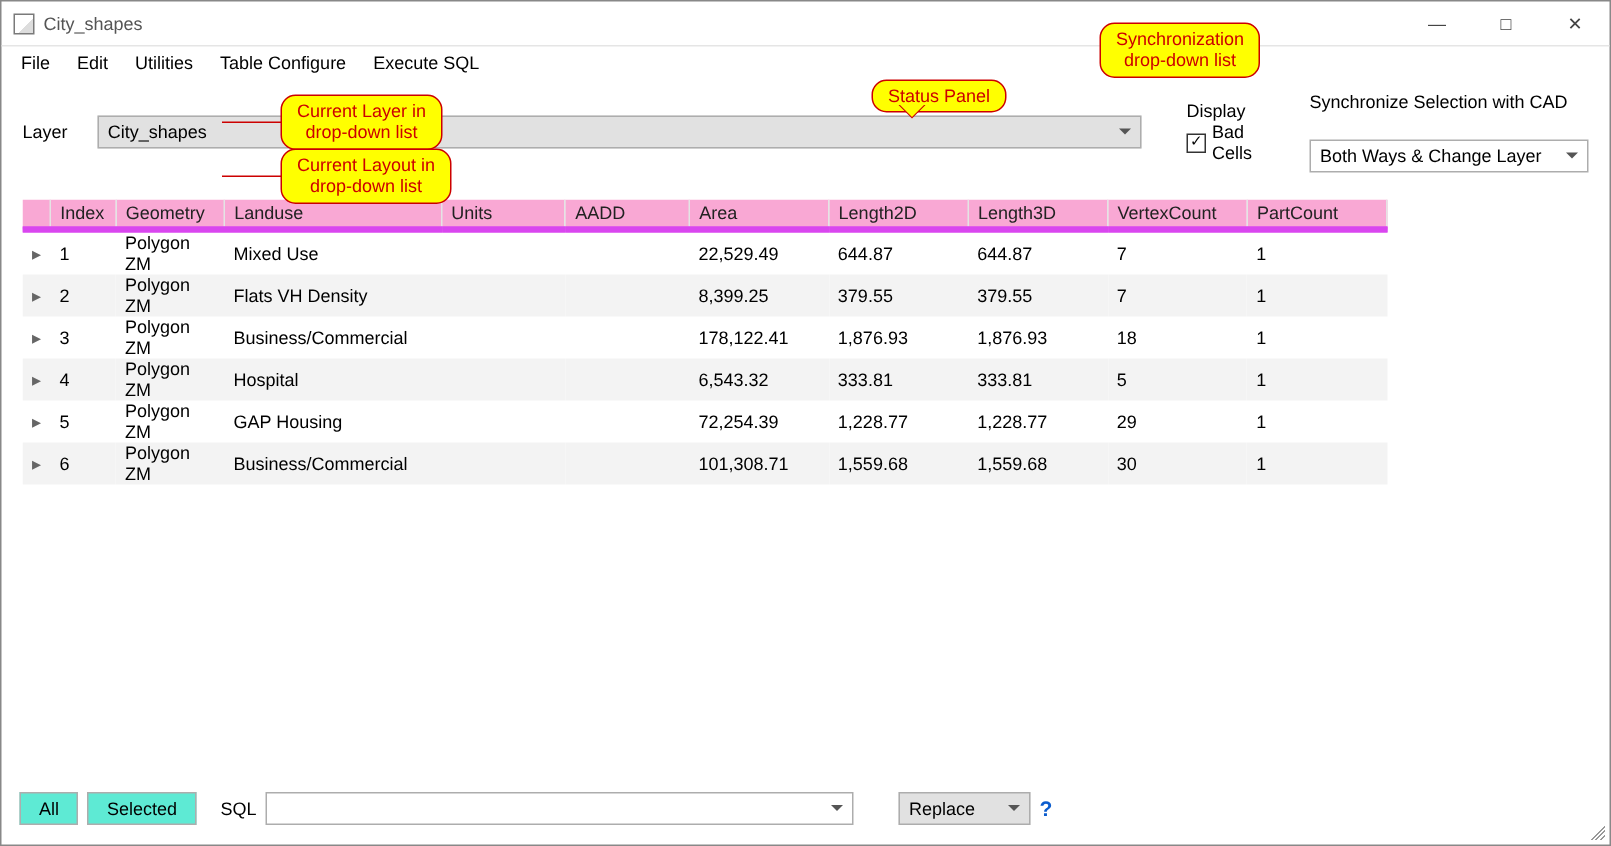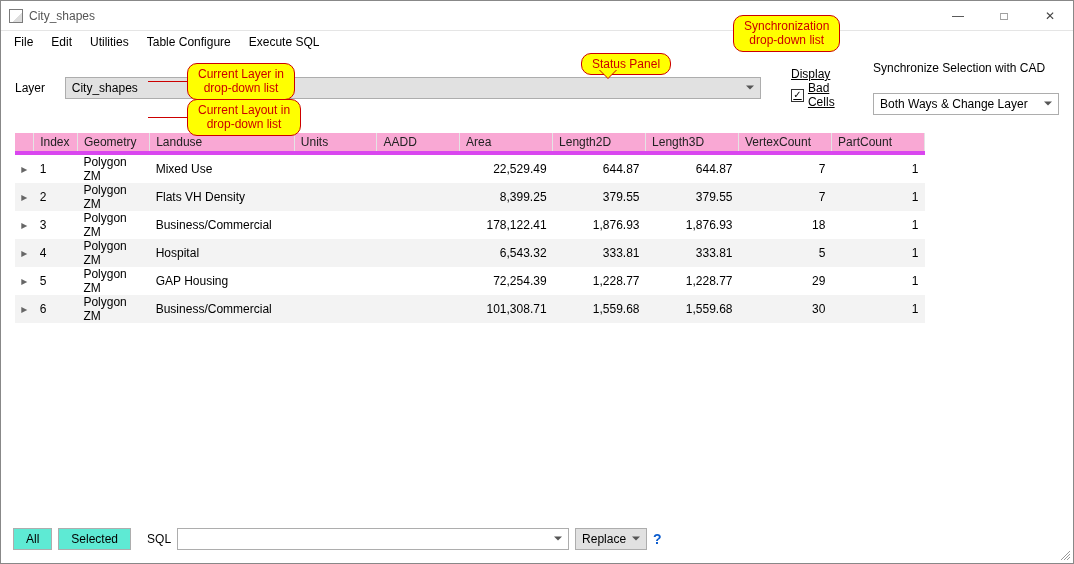--- a/index.html
+++ b/index.html
@@ -34,21 +34,21 @@
   .cb-box.checked::after{ content:"✓"; }
   .link { color:#0066cc; text-decoration:underline; cursor:pointer; }
 
   
   .table-wrap { position:absolute; left:14px; right:14px; top:132px; bottom:48px; overflow:hidden; }
   table { border-collapse:collapse; width:910px; }
   th, td { border:0; padding:0 6px; height:18px; }
   thead th { background:#f9a8d4; border-bottom:4px solid #d946ef; border-right:1px solid #e4e4e4; text-align:left; font-weight:normal; color:#222; height:20px;}
   tbody tr:nth-child(even) td { background:#f3f3f3; }
   .rowhandle { width:14px; text-align:center; color:#666; cursor:pointer;}
-  .numcell { text-align:right; }
+  .numcell { text-align:left; }
   th.numcol { text-align:left; }
   .col-index{width:40px;} .col-geom{width:70px;} .col-land{width:140px;}
   .col-units{width:80px;} .col-aadd{width:80px;} .col-area{width:90px;}
   .col-l2d{width:90px;} .col-l3d{width:90px;} .col-vc{width:90px;} .col-pc{width:90px;}
 
   
   .bottombar { position:absolute; left:12px; right:12px; bottom:12px; height:24px; display:flex; align-items:center; gap:6px;}
   .btn { height:22px; padding:0 12px; border:1px solid #adadad; background:#5eead4; cursor:pointer; display:flex; align-items:center;}
   .sql-input { flex:0 0 392px; height:22px; border:1px solid #adadad; background:#fff; padding:0 22px 0 4px; position:relative;}
   .sql-input::after { content:""; position:absolute; right:6px; top:50%; transform:translateY(-30%); border:4px solid transparent; border-top-color:#555;}
@@ -87,21 +87,21 @@
     <div class="menuitem">Utilities</div>
     <div class="menuitem">Table Configure</div>
     <div class="menuitem">Execute SQL</div>
   </div>
 
   <div class="ctrlrow" style="margin-top:6px;">
     <div class="lbl">Layer</div>
     <div class="combo layer-combo">
       <span>City_shapes</span>
     </div>
-    <div class="disp-group" style="margin-left:22px;text-decoration:underline;">
+    <div class="disp-group" style="margin-left:22px;">
       <div>Display</div>
       <div class="checkbox">
         <div class="cb-box checked"></div>
         <span>Bad Cells</span>
       </div>
     </div>
     <div style="display:flex;flex-direction:column;gap:18px;margin-left:6px;">
       <div>Synchronize Selection with CAD</div>
       <div class="combo white sync-combo">
         <span>Both Ways &amp; Change Layer</span>
@@ -210,21 +210,21 @@
     </table>
   </div>
 
   <div class="bottombar">
     <div class="btn">All</div>
     <div class="btn">Selected</div>
     <div style="margin-left:10px;">SQL</div>
     <div class="sql-input">
        <span></span>
     </div>
-    <div class="combo" style="width:72px;">
+    <div class="combo" style="width:88px;margin-left:24px;">
       <span>Replace</span>
     </div>
     <div class="help-icon">?</div>
   </div>
 
   <div class="resize-grip"></div>
 
   <div class="callout line-left" style="left:186px; top:62px; white-space:pre;">Current Layer in
 drop-down list</div>
   <div class="callout line-left" style="left:186px; top:98px; white-space:pre;">Current Layout in

